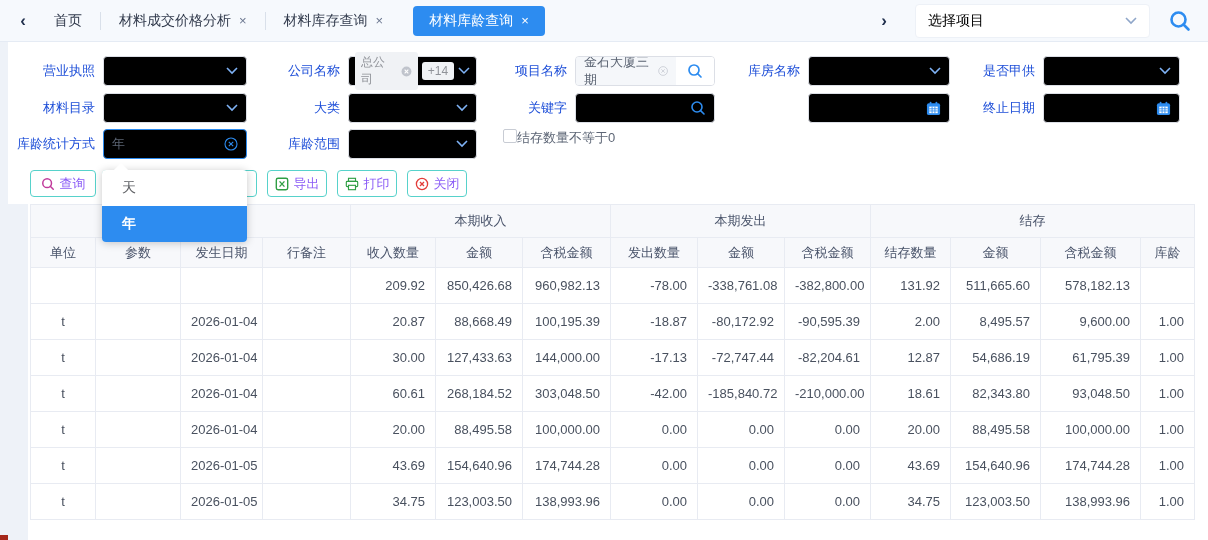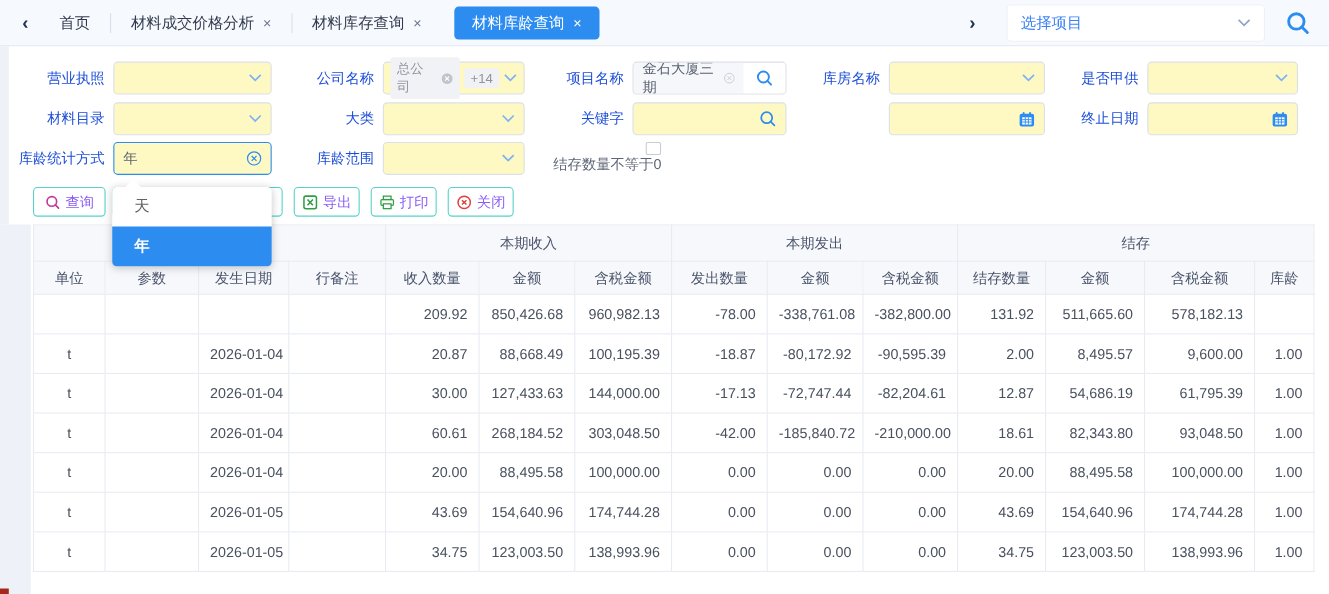--- a/index.html
+++ b/index.html
@@ -13,34 +13,34 @@
             display:flex; align-items:center; padding-left:10px; }
   .nav-chev { width:26px; text-align:center; font-size:17px; font-weight:bold; color:#22314e; cursor:pointer; }
   .tab { display:flex; align-items:center; padding:0 18px; height:42px; font-size:14px; color:#323b4d; cursor:pointer; white-space:nowrap; }
   .tab .x { margin-left:8px; font-size:13px; color:#6b7790; }
   .tab-div { width:1px; height:18px; background:#d9e0ea; }
   .tab.active { height:30px; background:#2d8cf0; color:#fff; border-radius:4px; margin:0 12px; padding:0 16px; }
   .tab.active .x { color:#fff; }
   .tb-right { margin-left:auto; display:flex; align-items:center; gap:18px; padding-right:16px; }
   .proj-select { width:235px; height:34px; background:#fff; border:1px solid #edf1f7; border-radius:4px;
                  display:flex; align-items:center; justify-content:space-between; padding:0 12px;
-                 color:#3b82f6; font-size:14px; cursor:pointer; }
+                 color:#000000; font-size:14px; cursor:pointer; }
 
   
   .fld { position:absolute; height:30px; display:flex; align-items:center; }
   .lbl { justify-content:flex-end; color:#1d4ed8; }
-  .ctl { border:1px solid #dcdfe6; border-radius:4px; background:#fef9c3; height:30px; width:100%;
+  .ctl { border:1px solid #dcdfe6; border-radius:4px; background:#000000; height:30px; width:100%;
          display:flex; align-items:center; justify-content:space-between; padding:0 8px; cursor:pointer; }
   .ctl.focus { border-color:#2d8cf0; }
   .tag { background:#f0f2f5; color:#909399; border-radius:3px; padding:2px 6px; font-size:12px;
          display:inline-flex; align-items:center; gap:4px; }
   .projfld { border:1px solid #dcdfe6; border-radius:4px; height:30px; width:100%; display:flex; align-items:stretch; background:#fff; overflow:hidden; }
   .projfld .gry { flex:1; background:#f5f7fa; display:flex; align-items:center; gap:8px; padding:0 8px; color:#5a6372; }
   .projfld .sicon { width:38px; display:flex; align-items:center; justify-content:center; background:#fff; cursor:pointer; }
-  .chkwrap { display:flex; align-items:flex-end; gap:0; color:#5d6676;flex-direction:column; }
+  .chkwrap { display:flex; align-items:flex-start; gap:0; color:#5d6676; }
   .chkwrap input { width:14px; height:14px; accent-color:#fff; border:1px solid #c8ccd4; appearance:none; background:#fff; border-radius:2px; cursor:pointer; }
 
   
   .btn { position:absolute; top:170px; height:27px; background:#fff; border:1px solid #57d2cb; border-radius:4px;
          display:flex; align-items:center; justify-content:center; gap:5px; font-size:13px; color:#8b5cf6; cursor:pointer; }
 
   
   .dd { position:absolute; left:102px; top:170px; width:145px; background:#fff; border-radius:4px;
         box-shadow:0 1px 8px rgba(0,0,0,.22); z-index:30; }
   .dd:before { content:""; position:absolute; left:14px; top:-5px; width:10px; height:10px; background:#fff; transform:rotate(45deg); }

